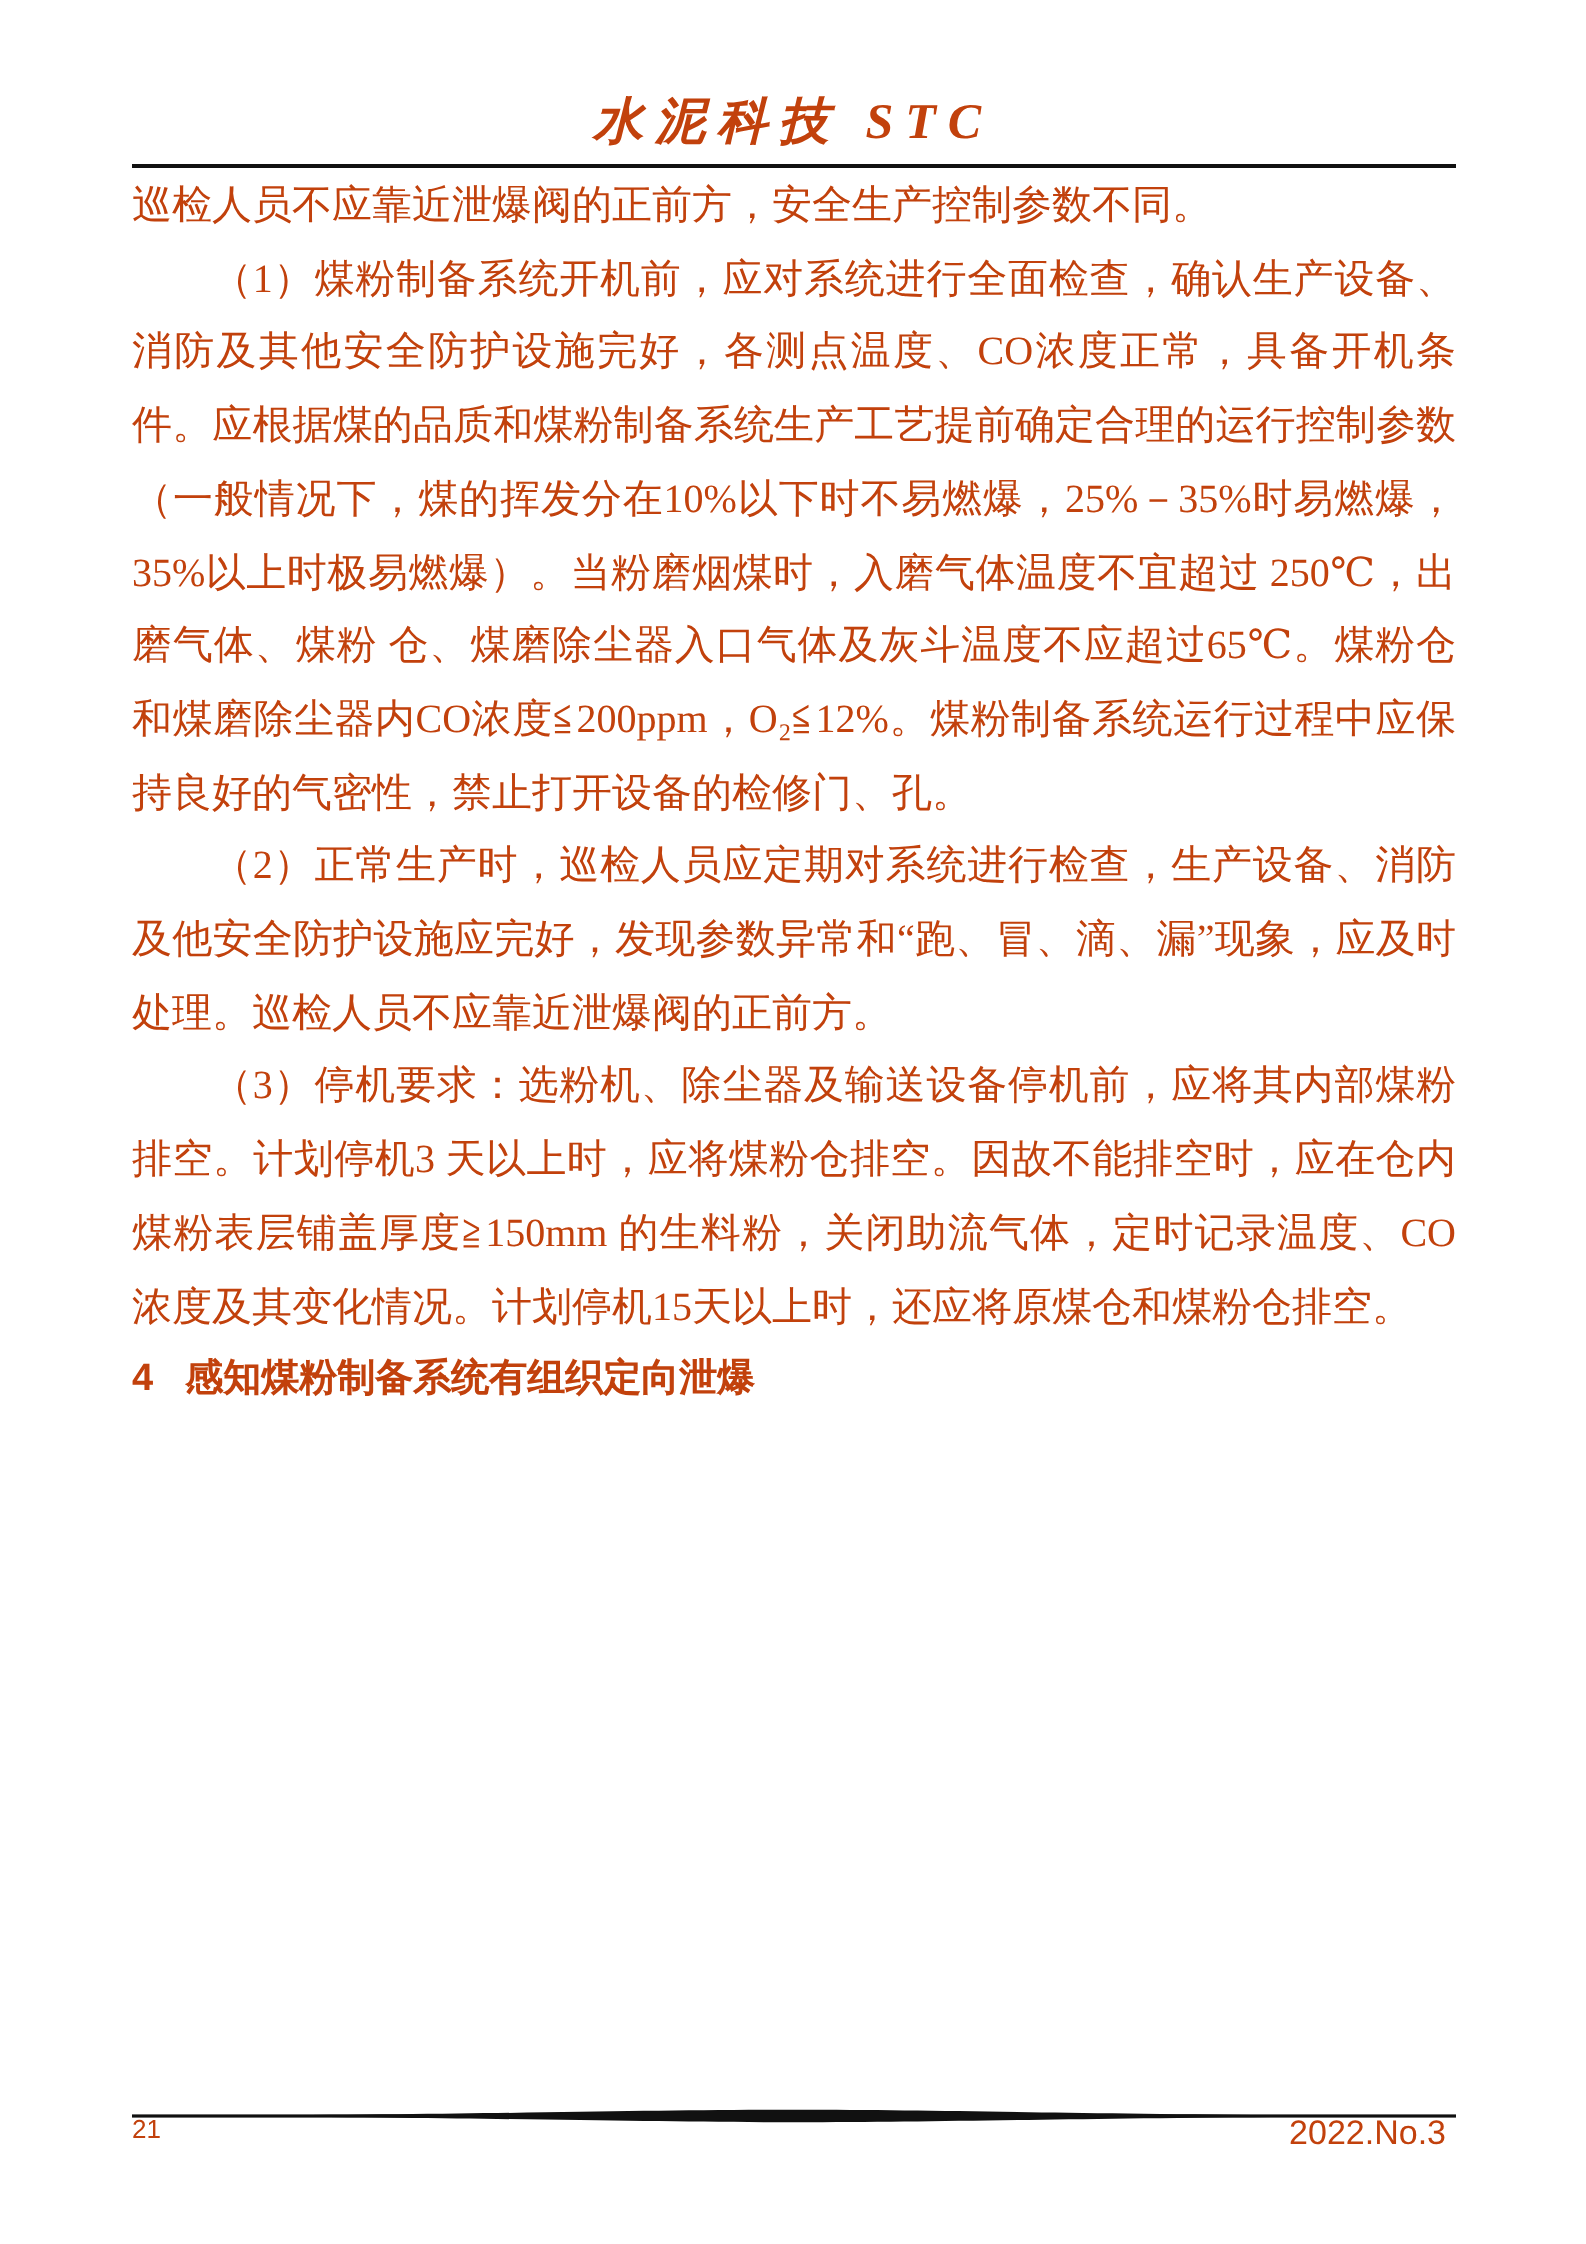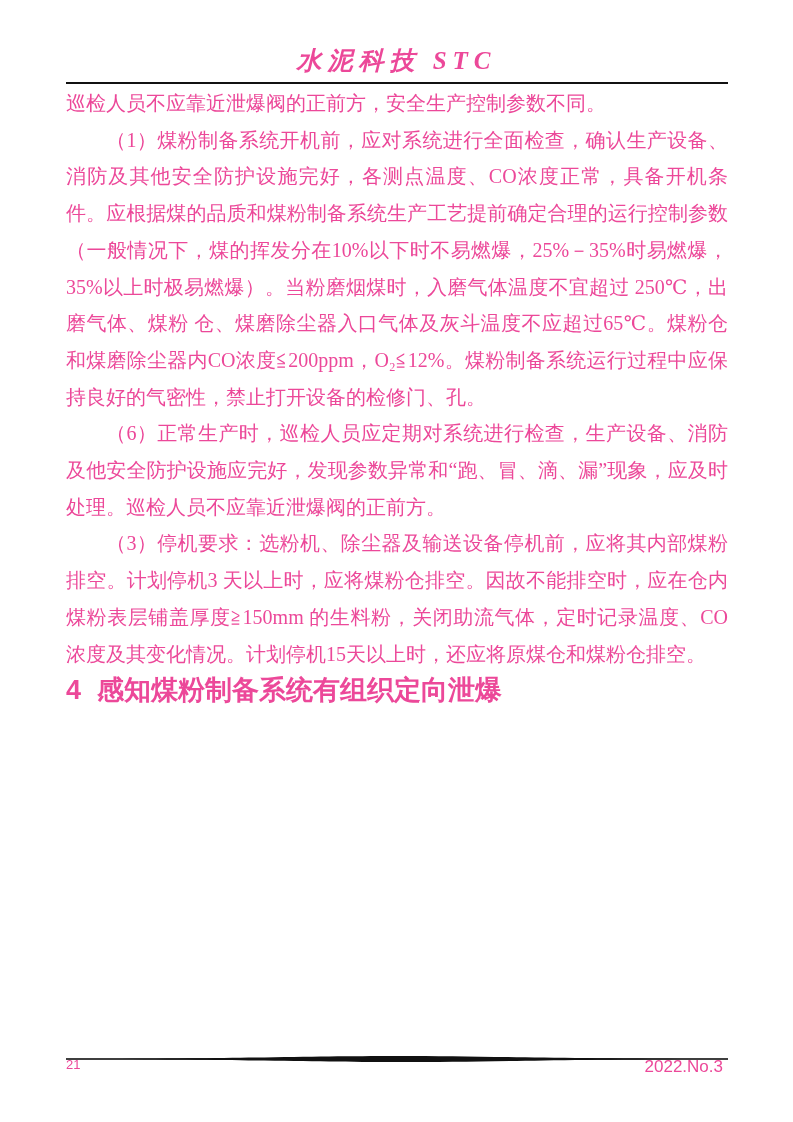--- a/index.html
+++ b/index.html
@@ -8,21 +8,21 @@
     background: #e8e8e8;
   }
   .page {
     position: relative;
     width: 793px;
     height: 1122px;
     margin: 0 auto;
     background: #ffffff;
     overflow: hidden;
     font-family: "Liberation Serif", "DejaVu Serif", serif;
-    color: #ec4899;
+    color: #c2410c;
   }
   .header-title {
     position: absolute;
     top: 44px;
     left: 0;
     width: 793px;
     text-align: center;
     font-size: 25px;
     font-weight: 600;
     letter-spacing: 6px;
@@ -50,21 +50,21 @@
     margin: 0;
     padding: 0;
   }
   .para.indent {
     text-indent: 2em;
   }
   .section-heading {
     margin: 0;
     padding: 0;
     font-family: "Liberation Sans", "DejaVu Sans", sans-serif;
-    font-size: 27px;
+    font-size: 19px;
     font-weight: bold;
     line-height: 36.7px;
     text-align: left;
   }
   .section-heading .sec-num {
     display: inline-block;
     margin-right: 16px;
   }
   .footer-rule {
     position: absolute;
@@ -98,21 +98,21 @@
   <div class="header-title">水泥科技 STC</div>
 
   <div class="header-rule"></div>
 
   <div class="body-block">
 
     <p class="para">巡检人员不应靠近泄爆阀的正前方，安全生产控制参数不同。</p>
 
     <p class="para indent">（1）煤粉制备系统开机前，应对系统进行全面检查，确认生产设备、 消防及其他安全防护设施完好，各测点温度、CO浓度正常，具备开机条件。应根据煤的品质和煤粉制备系统生产工艺提前确定合理的运行控制参数（一般情况下，煤的挥发分在10%以下时不易燃爆，25%－35%时易燃爆，35%以上时极易燃爆）。当粉磨烟煤时，入磨气体温度不宜超过 250℃，出磨气体、煤粉 仓、煤磨除尘器入口气体及灰斗温度不应超过65℃。煤粉仓和煤磨除尘器内CO浓度≦200ppm，O₂≦12%。煤粉制备系统运行过程中应保持良好的气密性，禁止打开设备的检修门、孔。</p>
 
-    <p class="para indent">（6）正常生产时，巡检人员应定期对系统进行检查，生产设备、消防及他安全防护设施应完好，发现参数异常和“跑、冒、滴、漏”现象，应及时处理。巡检人员不应靠近泄爆阀的正前方。</p>
+    <p class="para indent">（2）正常生产时，巡检人员应定期对系统进行检查，生产设备、消防及他安全防护设施应完好，发现参数异常和“跑、冒、滴、漏”现象，应及时处理。巡检人员不应靠近泄爆阀的正前方。</p>
 
     <p class="para indent">（3）停机要求：选粉机、除尘器及输送设备停机前，应将其内部煤粉排空。计划停机3 天以上时，应将煤粉仓排空。因故不能排空时，应在仓内煤粉表层铺盖厚度≧150mm 的生料粉，关闭助流气体，定时记录温度、CO浓度及其变化情况。计划停机15天以上时，还应将原煤仓和煤粉仓排空。</p>
 
     <h2 class="section-heading">
       <span class="sec-num">4</span><span>感知煤粉制备系统有组织定向泄爆</span>
     </h2>
 
 
   </div>
 

